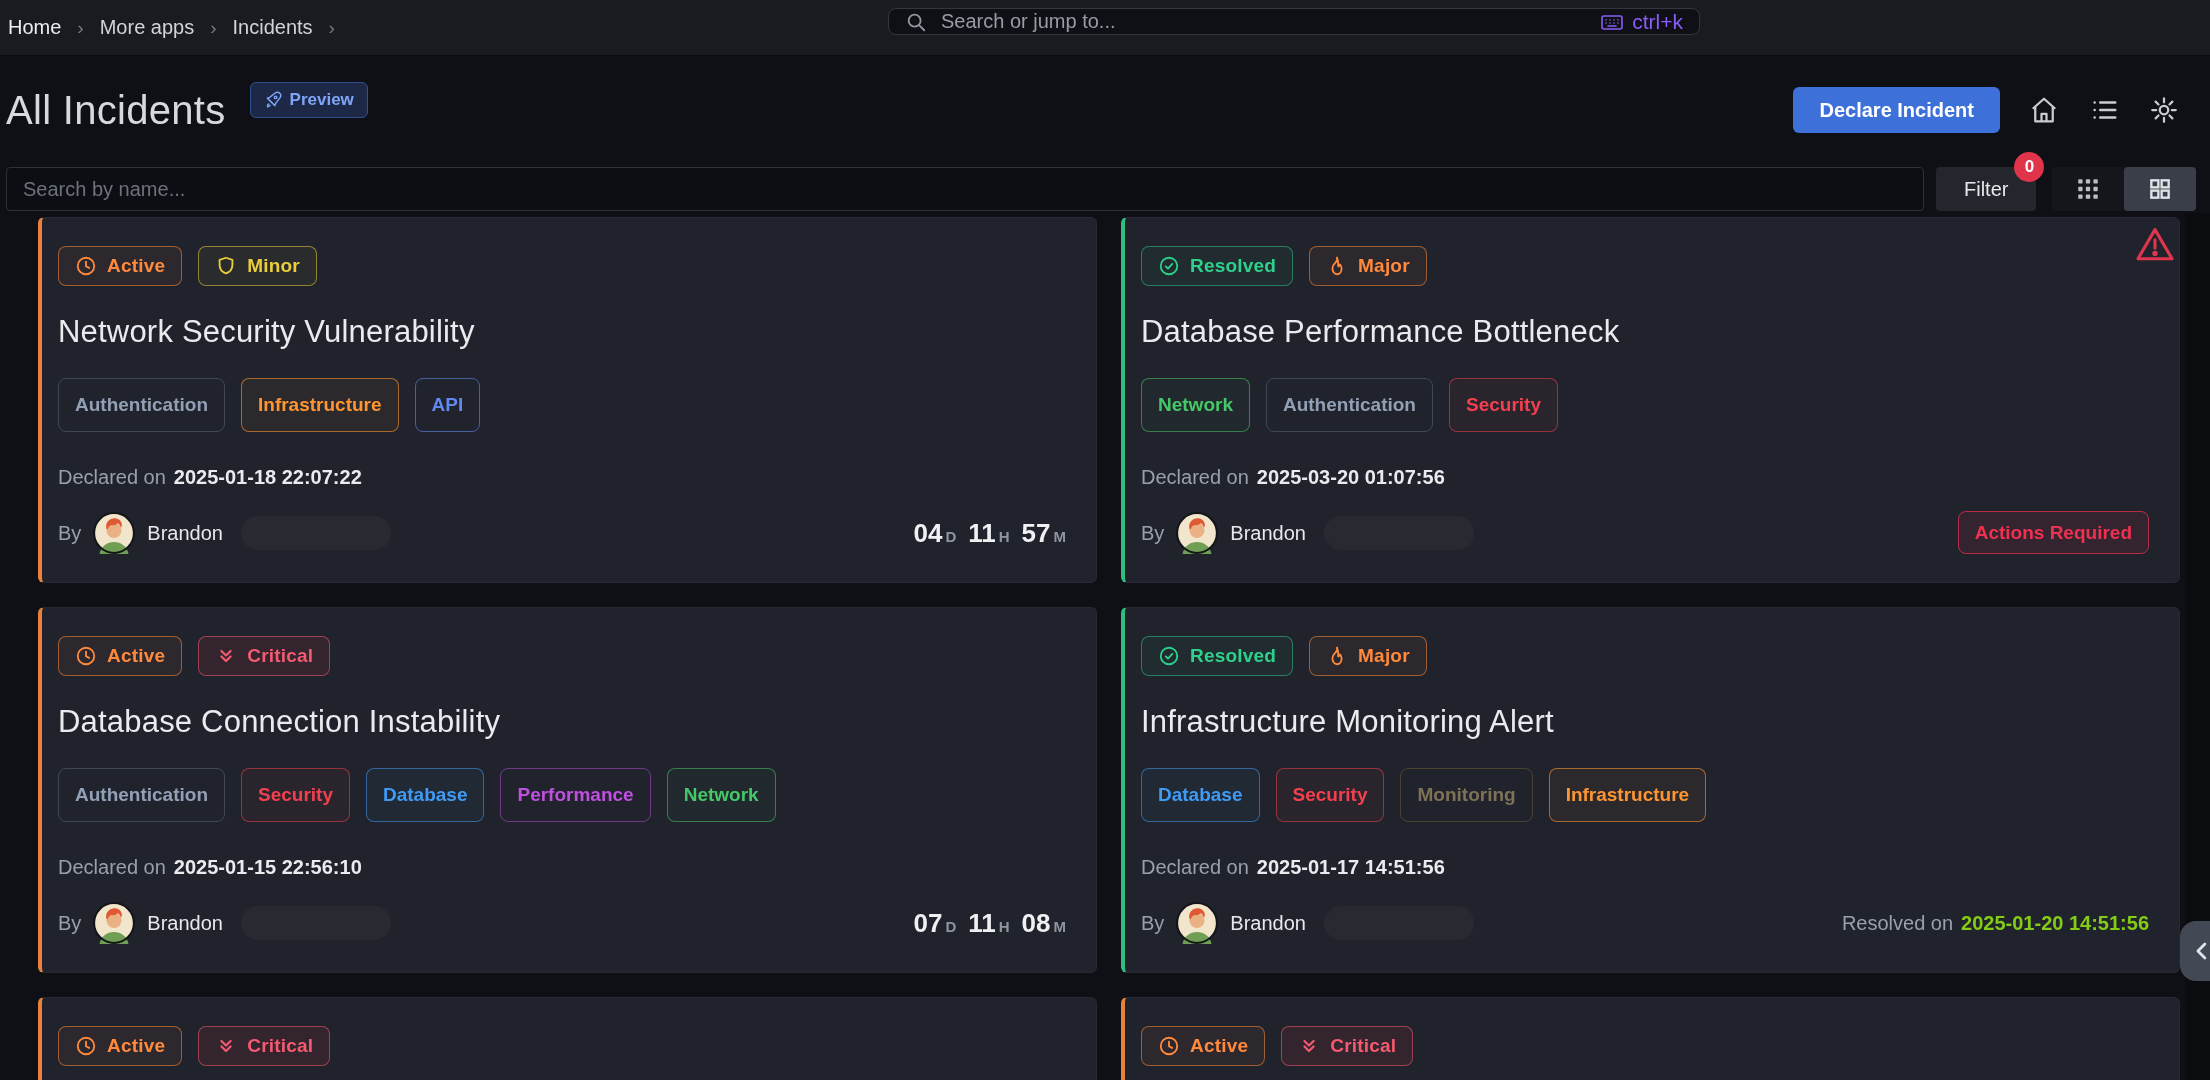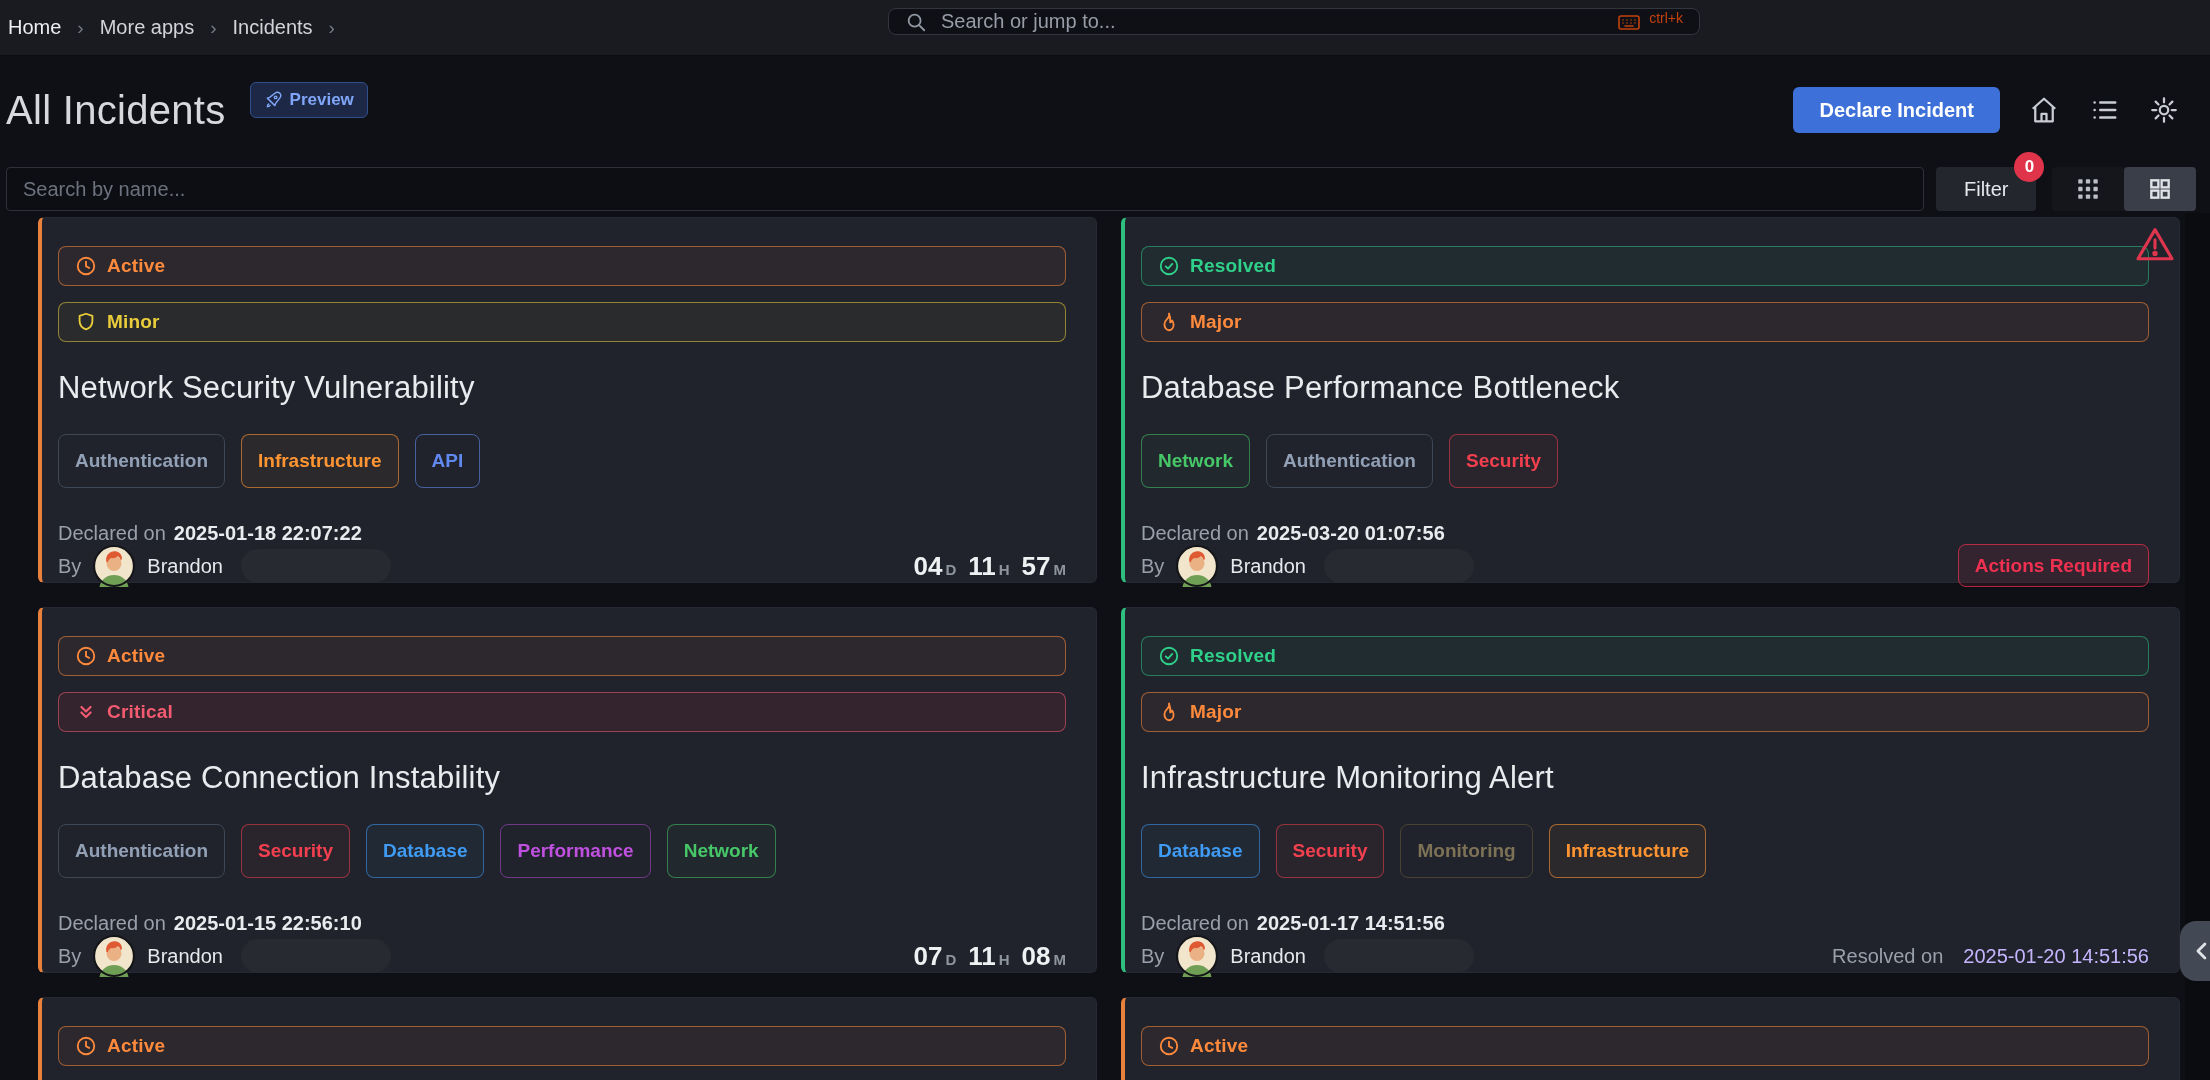--- a/index.html
+++ b/index.html
@@ -24,21 +24,21 @@
     position:absolute; left:888px; top:8px; width:812px; height:27px;
     background:#0e1015; border:1px solid #34363e; border-radius:8px;
     display:flex; align-items:center; gap:12px; padding:0 16px;
   }
   .nav-search svg{ flex:none; }
   .nav-search input{
     flex:1; background:transparent; border:none; outline:none;
     font-size:20px; color:#c9ccd2; font-family:inherit;
   }
   .nav-search input::placeholder{ color:#979ca6; }
-  .shortcut{ display:flex; align-items:flex-start; gap:8px; color:#c2410c; font-size:14px; }
+  .shortcut{ display:flex; align-items:center; gap:8px; color:#8b5cf6; font-size:21px; }
 
   
   .page-header{ height:108px; display:flex; align-items:center; padding:0 30px 0 6px; }
   .page-title{ font-size:40px; font-weight:500; color:#d7d9dc; margin:0; letter-spacing:.3px; }
   .preview-badge{
     display:inline-flex; align-items:center; gap:8px; margin-left:24px;
     background:#1c2845; border:1px solid #32508e; color:#80a5f8;
     font-size:17px; font-weight:700; padding:7px 13px; border-radius:6px;
     position:relative; top:-10px;
   }
@@ -77,21 +77,21 @@
   
   .cards{ display:grid; grid-template-columns:1fr 1fr; gap:24px; margin:5px 30px 0 38px; }
   .card{
     position:relative; height:366px; background:#20232c; border:1px solid #262933;
     border-left:4px solid #e8813c; border-radius:6px;
     padding:28px 30px 28px 16px; display:flex; flex-direction:column; cursor:pointer;
   }
   .card.accent-green{ border-left-color:#2fbf7f; }
   .card.accent-orange{ border-left-color:#e8813c; }
 
-  .badge-row{ display:flex; gap:16px;flex-direction:column; }
+  .badge-row{ display:flex; gap:16px; }
   .badge{
     display:inline-flex; align-items:center; gap:10px; height:40px; padding:0 16px;
     border-radius:8px; border:1px solid; font-size:19px; font-weight:700; letter-spacing:.2px;
   }
   .badge .bicon{ display:flex; }
   .badge.orange{ color:#ff8a3c; border-color:rgba(255,138,60,.55); background:rgba(255,138,60,.06); }
   .badge.yellow{ color:#e9cd3a; border-color:rgba(233,205,58,.55); background:rgba(233,205,58,.05); }
   .badge.green { color:#2fd08a; border-color:rgba(47,208,138,.50); background:rgba(47,208,138,.05); }
   .badge.red   { color:#f45b70; border-color:rgba(244,91,112,.55); background:rgba(224,47,68,.10); }
 
@@ -124,21 +124,21 @@
   .duration{ display:flex; align-items:baseline; color:#eef0f2; }
   .duration .num{ font-size:26px; font-weight:800; }
   .duration .unit{ font-size:15px; font-weight:700; color:#8f959f; margin:0 12px 0 3px; }
   .duration .unit:last-child{ margin-right:0; }
 
   .actions-required{
     color:#ef3050; border:1px solid rgba(239,48,80,.70); background:rgba(239,48,80,.10);
     font-size:19px; font-weight:700; padding:10px 16px; border-radius:8px;
   }
   .resolved-on{ font-size:20px; color:#9aa0ab; }
-  .resolved-on b{ color:#c4b5fd; font-weight:400; margin-left:20px; }
+  .resolved-on b{ color:#84cc16; font-weight:700; margin-left:8px; }
 
   .warning-tri{ position:absolute; top:8px; right:4px; width:40px; height:36px; }
 
   
   .right-strip{ position:absolute; top:213px; right:0; bottom:0; width:25px; background:#0b0c10; }
   .drawer-handle{
     position:absolute; top:708px; right:-28px; width:58px; height:60px;
     background:#424854; border-radius:16px; display:flex; align-items:center;
     padding-left:8px; cursor:pointer;
   }

